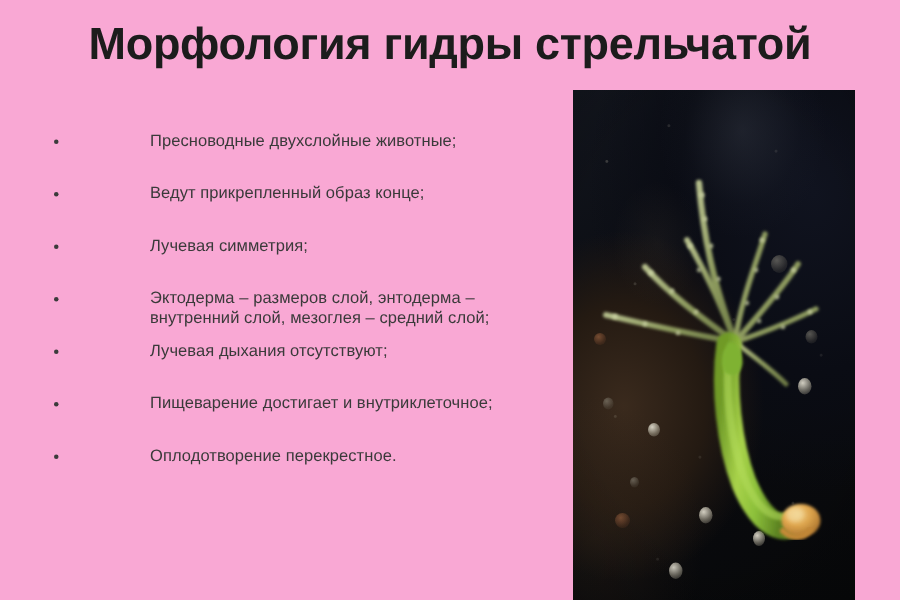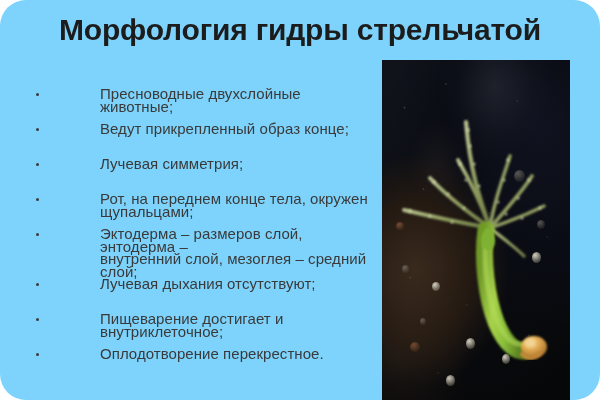--- a/index.html
+++ b/index.html
@@ -15,22 +15,21 @@
     font-family: "Liberation Sans", "DejaVu Sans", sans-serif;
     position: relative;
   }
 
   #slide {
     position: absolute;
     left: 0;
     top: 0;
     width: 600px;
     height: 400px;
-    background: #7dd3fc;
-    border-radius: 26px;
+    background: #f9a8d4;
   }
 
   
   #slide-title {
     position: absolute;
     left: 0;
     top: 11px;
     width: 600px;
     text-align: center;
     font-size: 30px;
@@ -58,21 +57,21 @@
     position: absolute;
     left: 6px;
     top: 5px;
     width: 3px;
     height: 3px;
     background: #3b3b3b;
     border-radius: 50%;
   }
   .bullet-text {
     display: block;
-    font-size: 15px;
+    font-size: 11px;
     line-height: 12.6px;
     color: #3a3a3a;
     letter-spacing: 0.05px;
     white-space: pre-line;
     padding-left: 42px;
   }
 
   
   #hydra-photo {
     position: absolute;
@@ -158,24 +157,20 @@
       <span class="bullet-marker"></span>
       <span class="bullet-text">Ведут прикрепленный образ конце;</span>
     </div>
 
 
     <div class="bullet-row">
       <span class="bullet-marker"></span>
       <span class="bullet-text">Лучевая симметрия;</span>
     </div>
 
-    <div class="bullet-row">
-      <span class="bullet-marker"></span>
-      <span class="bullet-text">Рот, на переднем конце тела, окружен щупальцами;</span>
-    </div>
 
     <div class="bullet-row">
       <span class="bullet-marker"></span>
       <span class="bullet-text">Эктодерма – размеров слой, энтодерма –
 внутренний слой, мезоглея – средний слой;</span>
     </div>
 
     <div class="bullet-row">
       <span class="bullet-marker"></span>
       <span class="bullet-text">Лучевая дыхания отсутствуют;</span>

